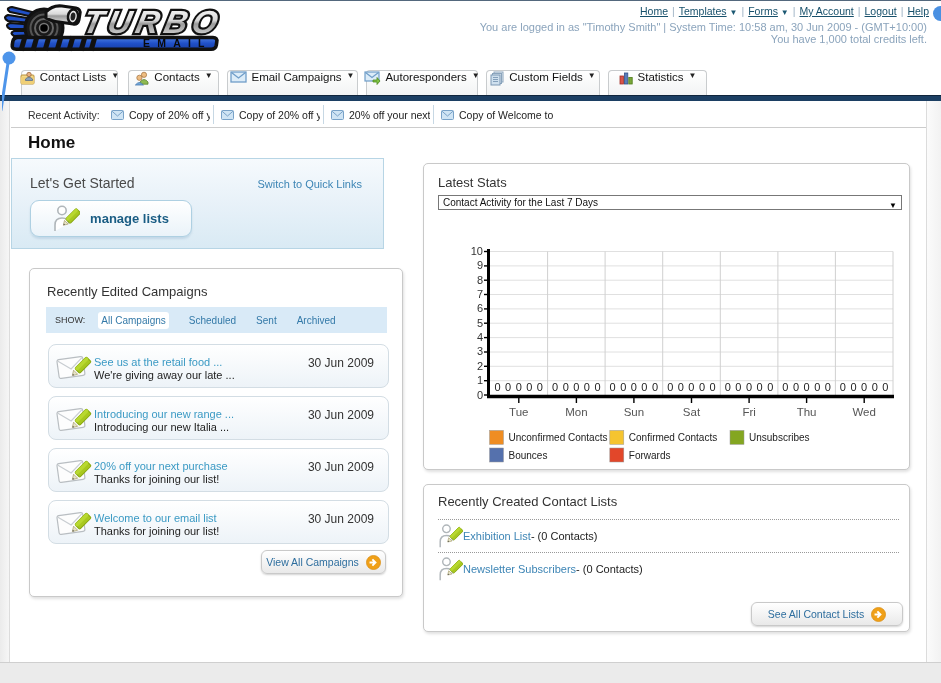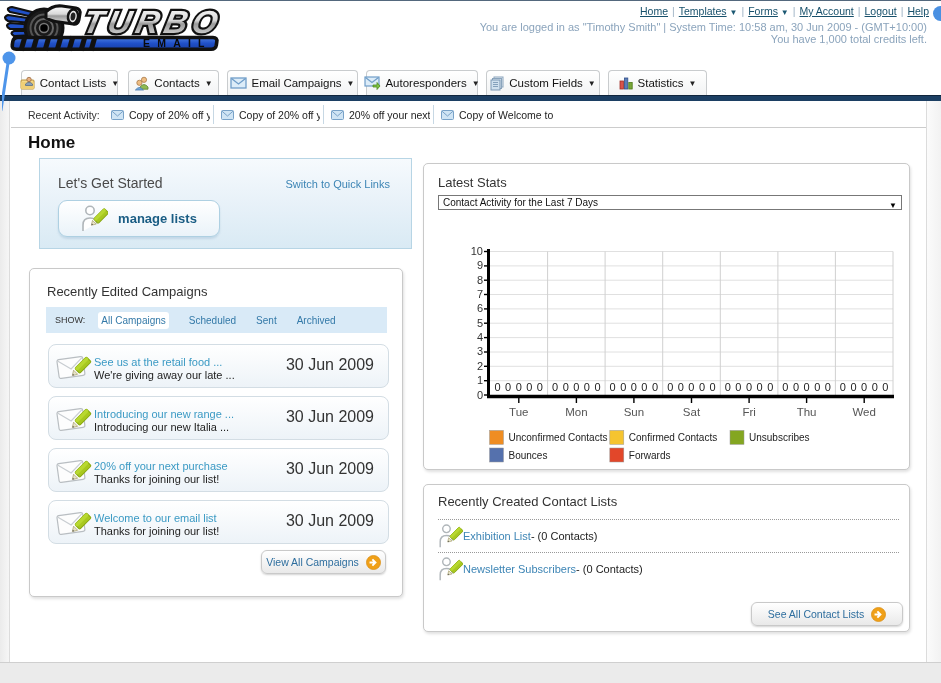--- a/index.html
+++ b/index.html
@@ -11,49 +11,49 @@
 .sideL { position:absolute; left:0; top:101px; width:10px; height:561px; background:linear-gradient(to right,#ebebeb,#f6f6f6); border-right:1px solid #dcdcdc; }
 .sideR { position:absolute; right:0; top:101px; width:15px; height:561px; background:linear-gradient(to left,#f2f2f2,#fbfbfb); border-left:1px solid #dcdcdc; }
 .footer { position:absolute; left:0; top:662px; width:941px; height:21px; background:#ebebeb; border-top:1px solid #cfcfcf; }
 
 .toplinks { position:absolute; top:5px; right:12px; font-size:10.5px; color:#8aa0b4; }
 .toplinks a { color:#17506b; text-decoration:underline; }
 .toplinks .sep { color:#9db2c4; margin:0 4px; }
 .helpdot { position:absolute; top:1px; right:-19px; width:15px; height:15px; border-radius:50%; background:#4a90e2; }
 .loginfo { position:absolute; top:21px; right:14px; font-size:11px; color:#8ba4bc; text-align:right; line-height:12px; }
 
-.tab { position:absolute; top:70px; height:25px; border:1px solid #c9ccce; border-bottom:none; border-radius:4px 4px 0 0; background:linear-gradient(#ffffff,#f2f3f4); font-size:11.5px; color:#131313; display:flex; align-items:center; justify-content:center; gap:4px; white-space:nowrap; }
+.tab { position:absolute; top:70px; height:25px; border:1px solid #c9ccce; border-bottom:none; border-radius:4px 4px 0 0; background:linear-gradient(#ffffff,#f2f3f4); font-size:11.5px; color:#131313; display:flex; justify-content:center; gap:4px; white-space:nowrap; }
 .tab .car { font-size:8px; color:#222; margin-left:1px; }
 .tab svg { flex:none; }
 .raitem svg { flex:none; }
 .navybar { position:absolute; left:0; top:95px; width:941px; height:6px; background:#1c3f63; border-top:1px solid #10253c; }
 
 .recentbar { position:absolute; left:11px; top:101px; width:915px; height:27px; background:#fff; border-bottom:1px solid #cccccc; }
 .ralabel { position:absolute; left:17px; top:8px; font-size:10.5px; color:#333; }
 .raitem { position:absolute; top:5px; height:17px; display:flex; align-items:center; gap:5px; font-size:10.5px; color:#222; overflow:hidden; white-space:nowrap; }
 .rasep { position:absolute; top:4px; width:1px; height:19px; background:#c7d8e4; }
 
 .h-home { position:absolute; left:28px; top:133px; font-size:17px; font-weight:bold; color:#111; }
 
-.lgs { position:absolute; left:39px; top:158px; width:373px; height:91px; border:1px solid #b7d5e5; background:linear-gradient(#f6fafd 0%,#e9f2f9 45%,#d9eaf4 100%); }
+.lgs { position:absolute; left:11px; top:158px; width:373px; height:91px; border:1px solid #b7d5e5; background:linear-gradient(#f6fafd 0%,#e9f2f9 45%,#d9eaf4 100%); }
 .lgs-title { position:absolute; left:18px; top:16px; font-size:14px; color:#4a4a4a; }
 .lgs-link { position:absolute; right:21px; top:19px; font-size:11px; color:#3d85b5; text-decoration:none; }
 .bigbtn { position:absolute; top:41px; height:37px; border:1px solid #aed0e2; border-radius:9px; background:linear-gradient(#ffffff,#eaf3f9); box-shadow:0 2px 2px rgba(120,160,190,.25); display:flex; align-items:center; justify-content:center; gap:10px; font-size:13px; font-weight:bold; color:#1a5d84; }
 
 .panel { position:absolute; background:#fff; border:1px solid #c9c9c9; border-radius:5px; box-shadow:1px 2px 3px rgba(0,0,0,.12); }
 .ptitle { position:absolute; font-size:13px; color:#333; }
 
 .filterbar { position:absolute; left:16px; top:38px; width:341px; height:26px; background:#d9eaf7; display:flex; align-items:center; font-size:11px;gap:9px; }
 .filterbar .show { color:#333; margin-left:9px; font-size:9px; }
 .filterbar .pill { background:#fff; border-radius:3px; padding:3px 3px; color:#3379a8; margin-left:4px; font-size:10px; }
 .filterbar a { color:#3379a8; text-decoration:none; margin-left:11px; font-size:10px; }
 .camprow { position:absolute; left:18px; width:341px; height:44px; border:1px solid #d3dde4; border-radius:8px; background:linear-gradient(#ffffff,#edf3f8); }
 .camprow .ct { position:absolute; left:45px; top:11px; font-size:11px; color:#3b9ac4; }
 .camprow .cs { position:absolute; left:45px; top:24px; font-size:11px; color:#222; }
-.camprow .cd { position:absolute; right:14px; top:11px; font-size:16px; color:#333; }
+.camprow .cd { position:absolute; right:14px; top:11px; font-size:12px; color:#333; }
 .arrowbtn { position:absolute; height:24px; border:1px solid #c9c9c9; border-radius:6px; background:linear-gradient(#ffffff,#e9e9e9); box-shadow:0 1px 2px rgba(0,0,0,.18); display:flex; align-items:center; justify-content:center; gap:7px; font-size:10.5px; color:#2e6e9e; }
 
 .statsel { position:absolute; left:14px; top:31px; width:464px; height:15px; border:1px solid #777; background:#fff; font-size:10px; color:#111; line-height:13px; padding-left:4px; }
 .statsel .arr { position:absolute; right:4px; top:3px; font-size:8px; color:#000; }
 
 .dotline { position:absolute; left:14px; width:461px; border-top:1px dotted #999; }
 .clentry { position:absolute; left:14px; font-size:11px; display:flex; align-items:center; height:26px; gap:0; }
 .clentry a { color:#3d85b5; text-decoration:none; }
 .clentry span { color:#222; }
 </style>

